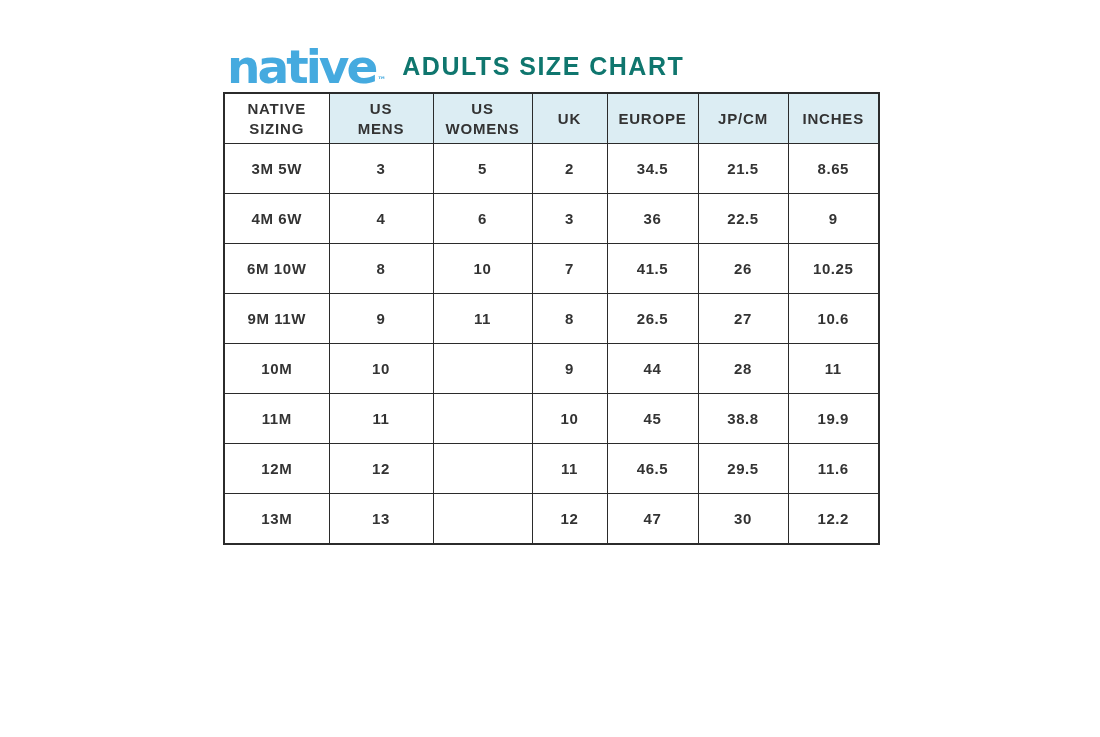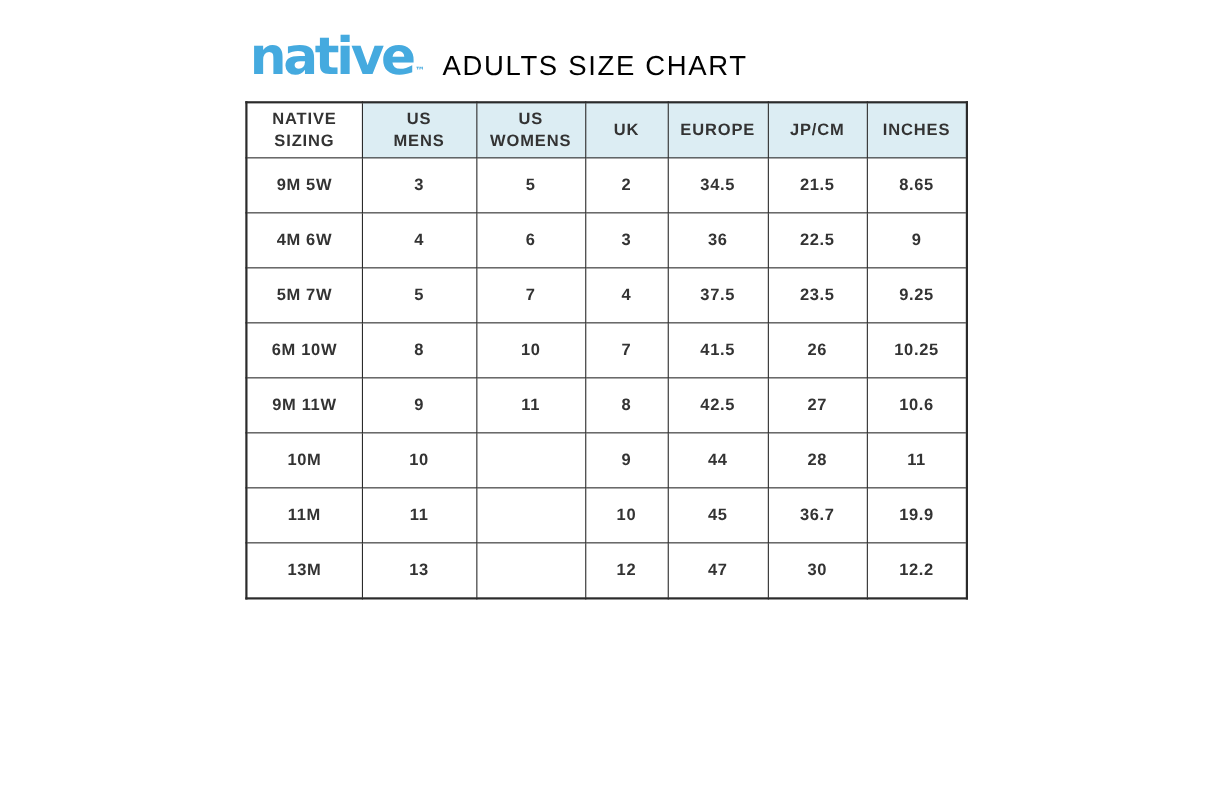--- a/index.html
+++ b/index.html
@@ -7,23 +7,23 @@
     position: relative;
     width: 1100px;
     height: 737px;
     background: #ffffff;
     font-family: "Liberation Sans", sans-serif;
     overflow: hidden;
   }
   .brand-row {
     position: absolute;
     left: 227px;
-    top: 28px;
+    top: 43px;
     display: flex;
-    align-items: flex-end;
+    align-items: center;
     gap: 16px;
     white-space: nowrap;
   }
   .logo {
     font-family: "DejaVu Sans", sans-serif;
     font-weight: bold;
     font-size: 47px;
     line-height: 1;
     letter-spacing: -3px;
     color: #45aadf;
@@ -31,22 +31,22 @@
   }
   .logo .tm {
     font-size: 9px;
     letter-spacing: 0;
     color: #45aadf;
     vertical-align: baseline;
     margin-left: 2px;
   }
   .title {
     font-size: 25px;
-    font-weight: normal;
-    color: #000000;
+    font-weight: bold;
+    color: #0f766e;
     letter-spacing: 1.5px;
   }
   table.size-table {
     position: absolute;
     left: 223px;
     top: 92px;
     border-collapse: collapse;
     table-layout: fixed;
     border: 2px solid #2b2b2b;
   }
@@ -105,81 +105,81 @@
         <th>US
 WOMENS</th>
         <th>UK</th>
         <th>EUROPE</th>
         <th>JP/CM</th>
         <th>INCHES</th>
       </tr>
     </thead>
     <tbody>
         <tr>
-          <td>9M 5W</td>
+          <td>3M 5W</td>
           <td>3</td>
           <td>5</td>
           <td>2</td>
           <td>34.5</td>
           <td>21.5</td>
           <td>8.65</td>
         </tr>
         <tr>
           <td>4M 6W</td>
           <td>4</td>
           <td>6</td>
           <td>3</td>
           <td>36</td>
           <td>22.5</td>
           <td>9</td>
         </tr>
         <tr>
-          <td>5M 7W</td>
-          <td>5</td>
-          <td>7</td>
-          <td>4</td>
-          <td>37.5</td>
-          <td>23.5</td>
-          <td>9.25</td>
-        </tr>
-        <tr>
           <td>6M 10W</td>
           <td>8</td>
           <td>10</td>
           <td>7</td>
           <td>41.5</td>
           <td>26</td>
           <td>10.25</td>
         </tr>
         <tr>
           <td>9M 11W</td>
           <td>9</td>
           <td>11</td>
           <td>8</td>
-          <td>42.5</td>
+          <td>26.5</td>
           <td>27</td>
           <td>10.6</td>
         </tr>
         <tr>
           <td>10M</td>
           <td>10</td>
           <td></td>
           <td>9</td>
           <td>44</td>
           <td>28</td>
           <td>11</td>
         </tr>
         <tr>
           <td>11M</td>
           <td>11</td>
           <td></td>
           <td>10</td>
           <td>45</td>
-          <td>36.7</td>
+          <td>38.8</td>
           <td>19.9</td>
+        </tr>
+        <tr>
+          <td>12M</td>
+          <td>12</td>
+          <td></td>
+          <td>11</td>
+          <td>46.5</td>
+          <td>29.5</td>
+          <td>11.6</td>
         </tr>
         <tr>
           <td>13M</td>
           <td>13</td>
           <td></td>
           <td>12</td>
           <td>47</td>
           <td>30</td>
           <td>12.2</td>
         </tr>

